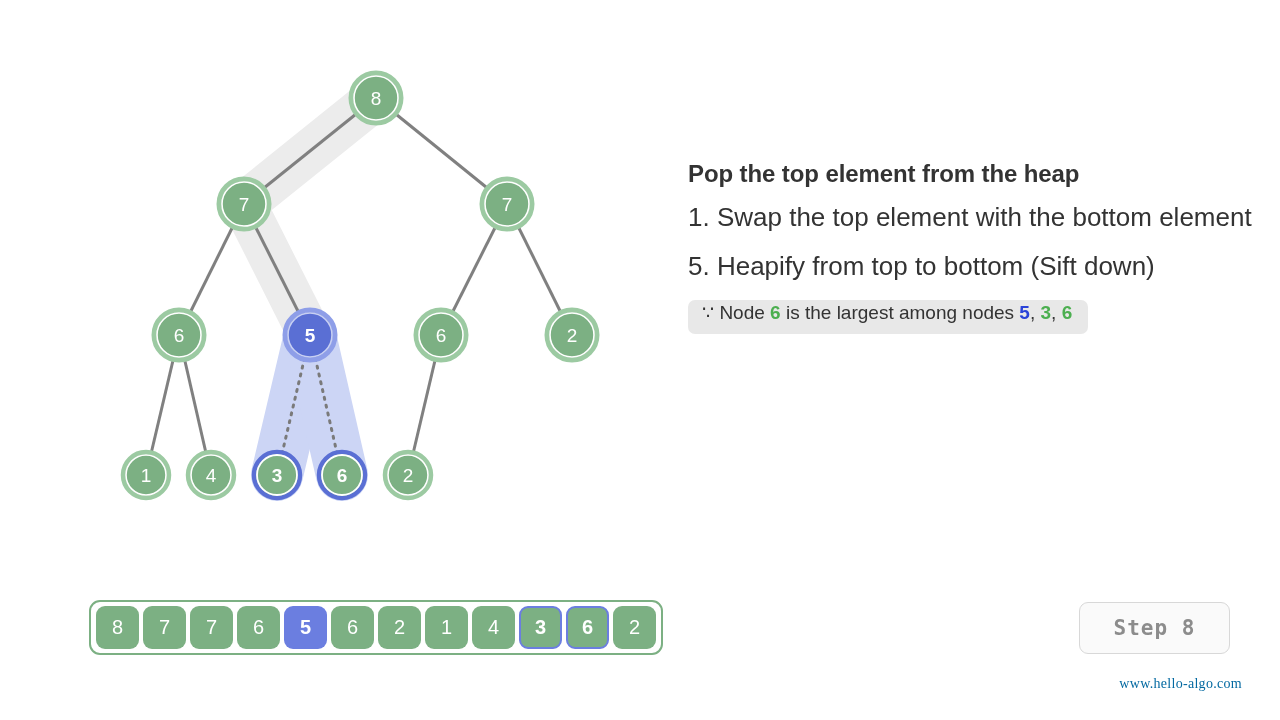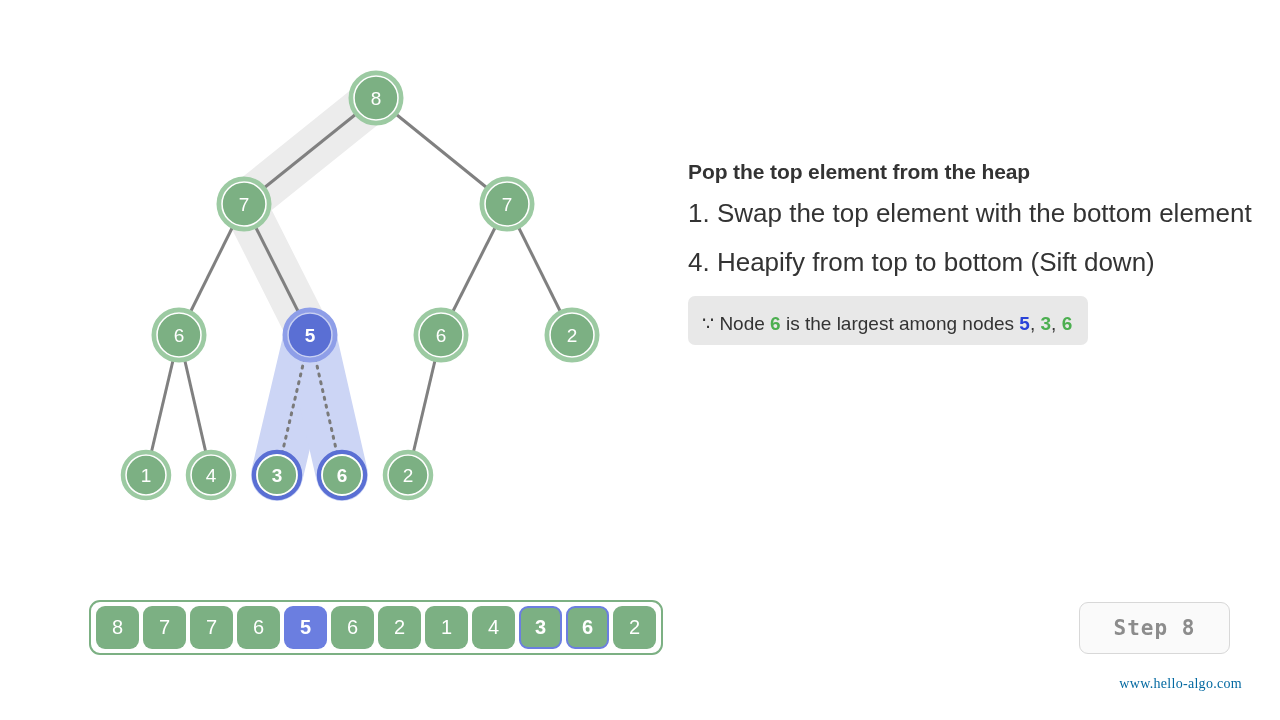--- a/index.html
+++ b/index.html
@@ -26,37 +26,37 @@
   }
 
   
   #info-panel {
     position: absolute;
     left: 688px;
     top: 160px;
     width: 540px;
   }
   #panel-title {
-    font-size: 21px;
+    font-size: 24px;
     font-weight: bold;
     color: #333333;
     letter-spacing: -0.1px;
     margin: 0 0 14px 0;
   }
   .step-line {
     font-size: 26px;
     color: #333333;
     margin: 0 0 18px 0;
     white-space: nowrap;
   }
   #reason-box {
     display: inline-block;
     background: #e8e8e8;
     border-radius: 7px;
-    padding: 16px 16px 10px 14px;
+    padding: 1px 16px 10px 14px;
     font-size: 19px;
     color: #333333;
     white-space: nowrap;
   }
   .tok-green { color: #4caf50; font-weight: bold; }
   .tok-blue  { color: #2a43d8; font-weight: bold; }
 
   
   #step-badge {
     position: absolute;
@@ -234,21 +234,21 @@
       <circle cx="408" cy="475" r="23" fill="#7cb083" stroke="#9ccaa2" stroke-width="4.5"></circle>
       <circle cx="408" cy="475" r="20" fill="none" stroke="#ffffff" stroke-width="1.6"></circle>
       <text x="408" y="475" text-anchor="middle" dominant-baseline="central" fill="#ffffff" font-family="Liberation Sans, sans-serif" font-size="19">2</text>
     </g>
   </g>
 </svg>
 
 <div id="info-panel">
   <h1 id="panel-title">Pop the top element from the heap</h1>
   <p class="step-line">1. Swap the top element with the bottom element</p>
-  <p class="step-line">4. Heapify from top to bottom (Sift down)</p>
+  <p class="step-line">5. Heapify from top to bottom (Sift down)</p>
 
   <div id="reason-box">
     <span>∵</span>
     <span>Node</span>
     <span class="tok-green">6</span>
     <span>is the largest among nodes</span>
     <span class="tok-blue">5</span><span>,</span>
     <span class="tok-green">3</span><span>,</span>
     <span class="tok-green">6</span>
   </div>

